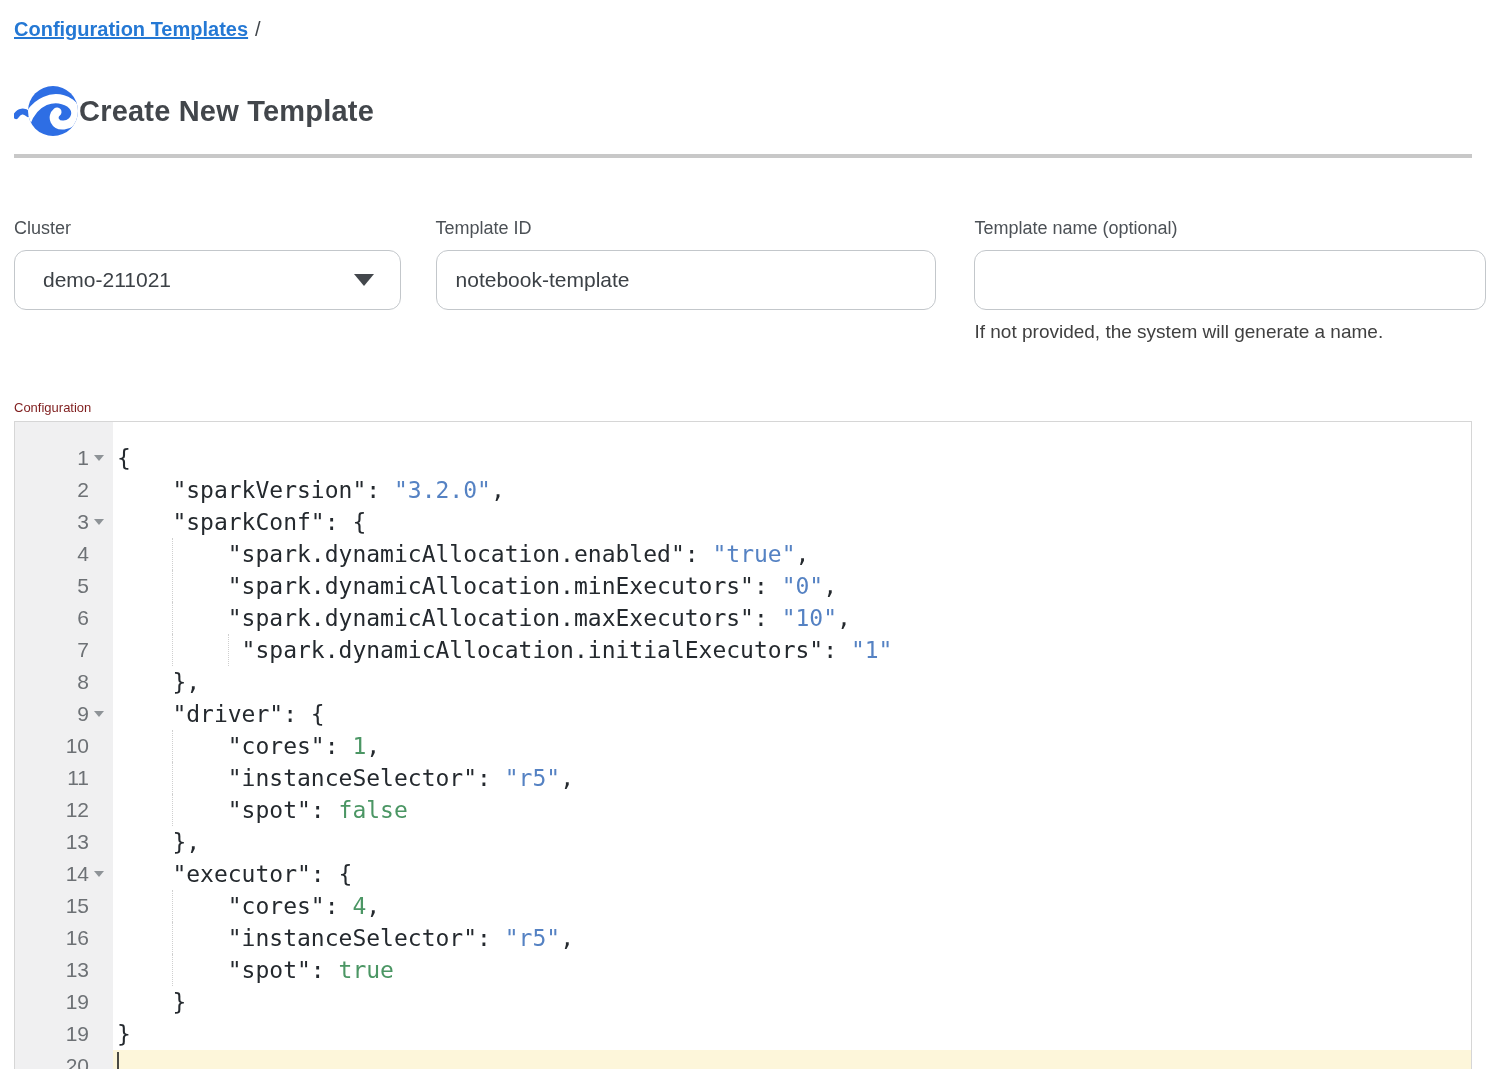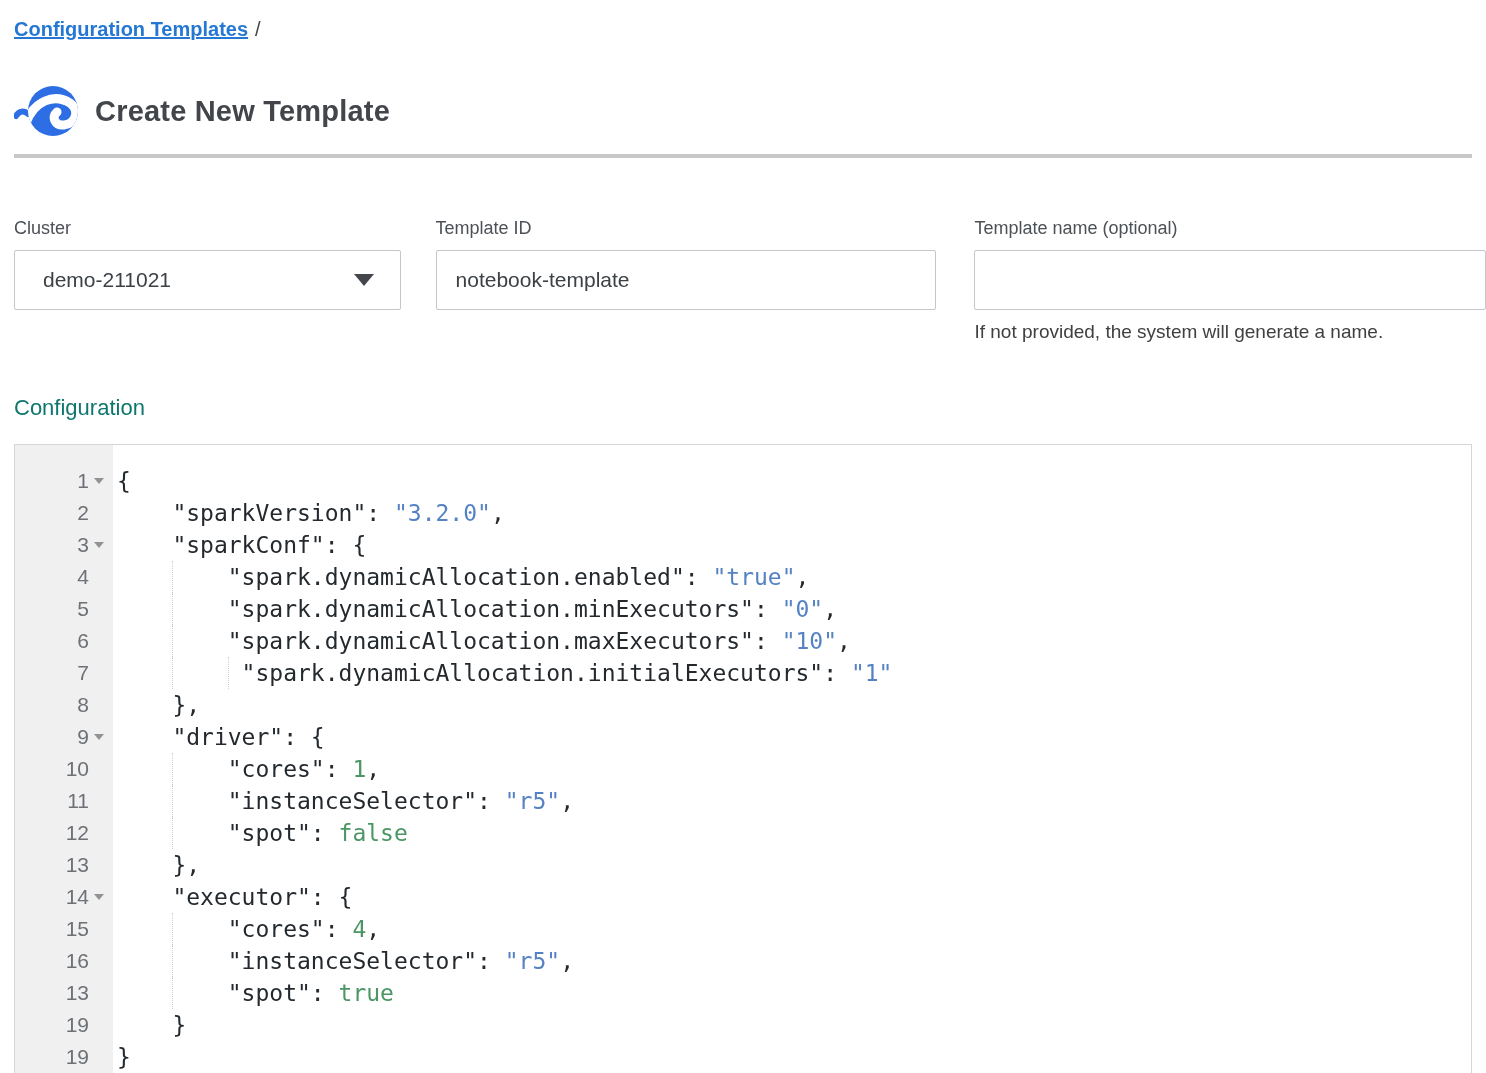--- a/index.html
+++ b/index.html
@@ -8,46 +8,46 @@
     font-family:"Liberation Sans","DejaVu Sans",sans-serif;color:#3c4146;
   }
   .page{padding:16px 0 0 14px;}
 
   
   .breadcrumb{font-size:20px;line-height:26px;}
   .breadcrumb a{color:var(--link_blue);text-decoration:underline;font-weight:600;cursor:pointer;}
   .breadcrumb .sep{color:#42474c;margin-left:7px;font-weight:400;}
 
   
-  .header{margin-top:42px;display:flex;align-items:center;gap:17px;}
+  .header{margin-top:42px;display:flex;align-items:center;gap:1px;}
   .logo{width:64px;height:54px;flex:none;}
   .logo .blue{fill:var(--brand_blue);}
   .logo .bluestroke{stroke:var(--brand_blue);fill:none;}
   .header h1{margin:0;font-size:29px;font-weight:700;color:#42464b;letter-spacing:.2px;}
   .divider{margin-top:16px;height:4px;background:var(--divider);width:calc(100% - 14px);}
 
   
   .fields{margin-top:58px;display:flex;align-items:flex-start;}
   .field label{display:block;font-size:18px;line-height:24px;color:#4c5156;margin-bottom:10px;}
   .control{
-    box-sizing:border-box;height:60px;border:1px solid #c3c7cb;border-radius:2px;
+    box-sizing:border-box;height:60px;border:1px solid #c3c7cb;border-radius:12px;
     font-size:21px;color:#3c4146;background:#fff;display:flex;align-items:center;
     font-family:"Liberation Sans","DejaVu Sans",sans-serif;
   }
   .field-cluster{width:399px;}
   .field-id{width:517px;margin-left:35px;}
   .field-name{width:528px;margin-left:38px;}
   .selectbox{justify-content:space-between;padding:0 26px 0 28px;cursor:pointer;}
   .select-caret{width:0;height:0;border-left:10px solid transparent;border-right:10px solid transparent;border-top:12px solid #43474c;}
   input.control{width:100%;padding:0 19px;outline:none;}
   .hint{margin-top:10px;font-size:19px;line-height:24px;color:#404040;}
 
   
   .config{margin-top:52px;}
-  .config .cfg-label{display:block;font-size:22px;line-height:24px;color:#0f766e;margin-bottom:24px;}
+  .config .cfg-label{display:block;font-size:13px;line-height:24px;color:#7f1d1d;margin-bottom:1px;}
   .editor{
     width:calc(100% - 14px);height:648px;box-sizing:border-box;
     border:1px solid #d6d6d6;border-bottom:none;display:flex;overflow:hidden;background:#fff;
   }
   .gutter{
     width:98px;flex:none;background:var(--gutter_bg);padding-top:20px;box-sizing:border-box;
   }
   .gutter-cell{
     height:32px;display:flex;align-items:center;justify-content:flex-end;
     padding-right:4px;color:#6d7175;font-size:21px;

